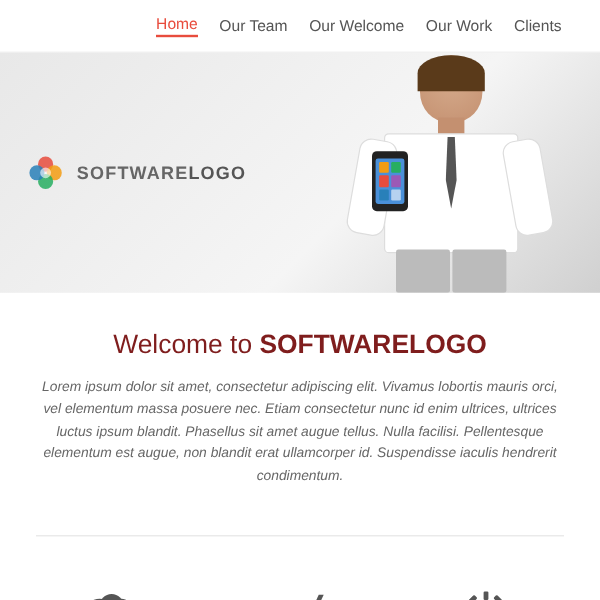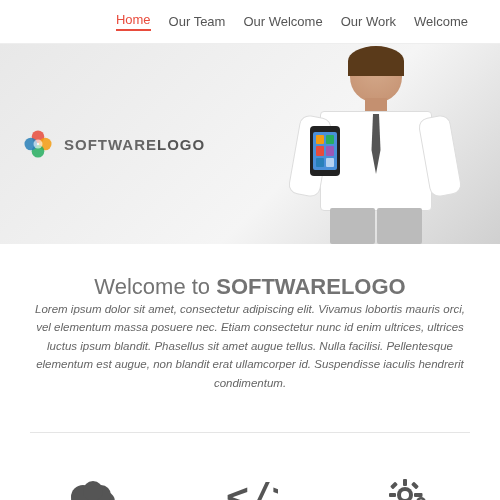--- a/index.html
+++ b/index.html
@@ -51,21 +51,22 @@
     }
 
     
     .welcome {
       padding: 30px 30px 20px;
       text-align: center;
     }
     .welcome h2 {
       font-size: 22px;
       font-weight: normal;
-      color: #737373;
+      margin-bottom: 14px;
+      color: #7f1d1d;
     }
     .welcome h2 strong {
       font-weight: bold;
     }
     .welcome p {
       font-size: 11.5px;
       color: #666;
       line-height: 1.6;
       max-width: 430px;
       margin: 0 auto;
@@ -98,21 +99,21 @@
     }
   </style>
 </head>
 <body>
 
 <nav>
   <a href="#" class="active">Home</a>
   <a href="#">Our Team</a>
   <a href="#">Our Welcome</a>
   <a href="#">Our Work</a>
-  <a href="#">Welcome</a>
+  <a href="#">Clients</a>
 </nav>
 
 <div class="hero">
 
   <div class="hero-logo">
 
     <svg class="flower" viewBox="0 0 40 40" xmlns="http://www.w3.org/2000/svg">
       <circle cx="20" cy="12" r="7" fill="#e84c3d" opacity="0.85"></circle>
       <circle cx="28" cy="20" r="7" fill="#f39c12" opacity="0.85"></circle>
       <circle cx="20" cy="28" r="7" fill="#27ae60" opacity="0.85"></circle>

